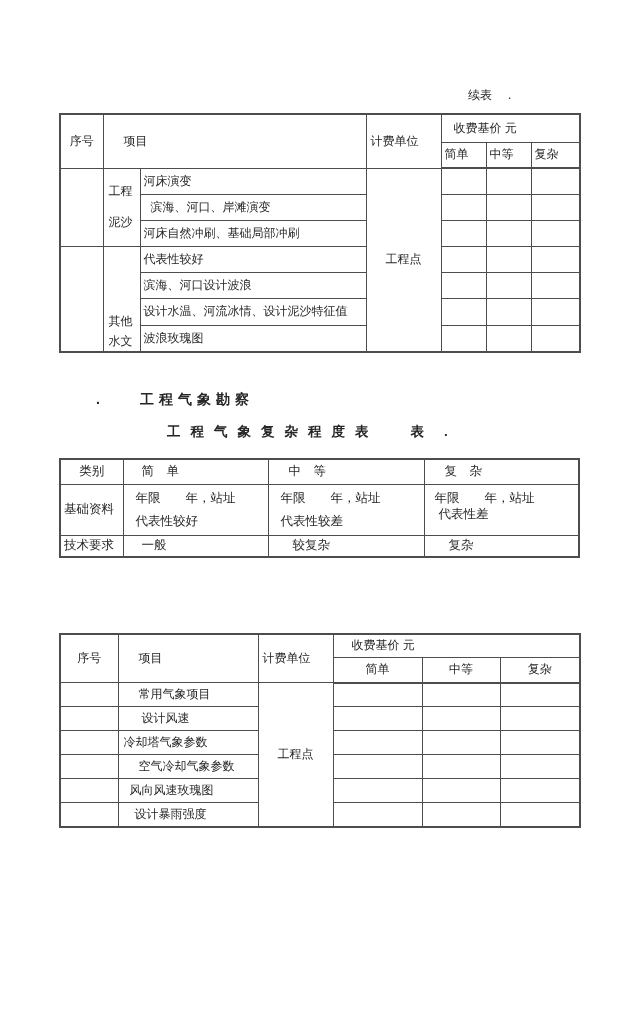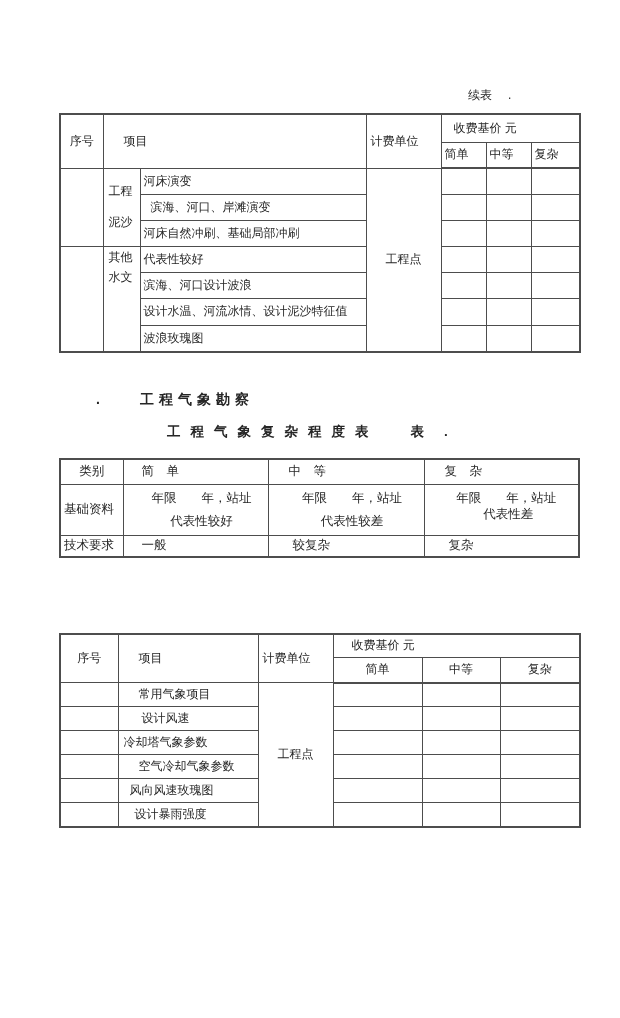--- a/index.html
+++ b/index.html
@@ -29,27 +29,27 @@
 
   
   .t1 { left:59px; top:113px; width:520px; }
   .t1 tbody tr { height:26px; }
   .t1 tr.h26 th { border-bottom:2px solid #4d4d4d; }
   .t1 .unit { text-align:center; padding:0; }
   .grp { padding:0; }
   .grpbox { display:flex; flex-direction:column; padding-left:5px;
             box-sizing:border-box; }
   .grpbox.spreadv { height:76px; justify-content:space-evenly; }
-  .grpbox.centerv { height:104px; justify-content:flex-start; line-height:20px; }
+  .grpbox.centerv { height:104px; justify-content:flex-end; line-height:20px; }
 
   
   .t2 { left:59px; top:458px; width:519px; }
   .t2 td, .t2 th { font-size:12.5px; }
   .stack { display:flex; flex-direction:column; box-sizing:border-box;
-           height:49px; padding:5px 0 4px 12px;align-items:center; }
+           height:49px; padding:5px 0 4px 12px; }
   .stack.spread { justify-content:space-between; }
   .stack.top    { justify-content:flex-start; line-height:16px; padding-left:10px; }
   .t2 td.vcell { padding:0; }
 
   
   .t3 { left:59px; top:633px; width:520px; }
   .t3 tr.h24x th { border-bottom:2px solid #4d4d4d; height:24px; }
   .t3 .unit { text-align:center; padding:0; }
   .t3 .fee  { text-align:center; padding:0; }
   .pl23 { padding-left:23px; }

